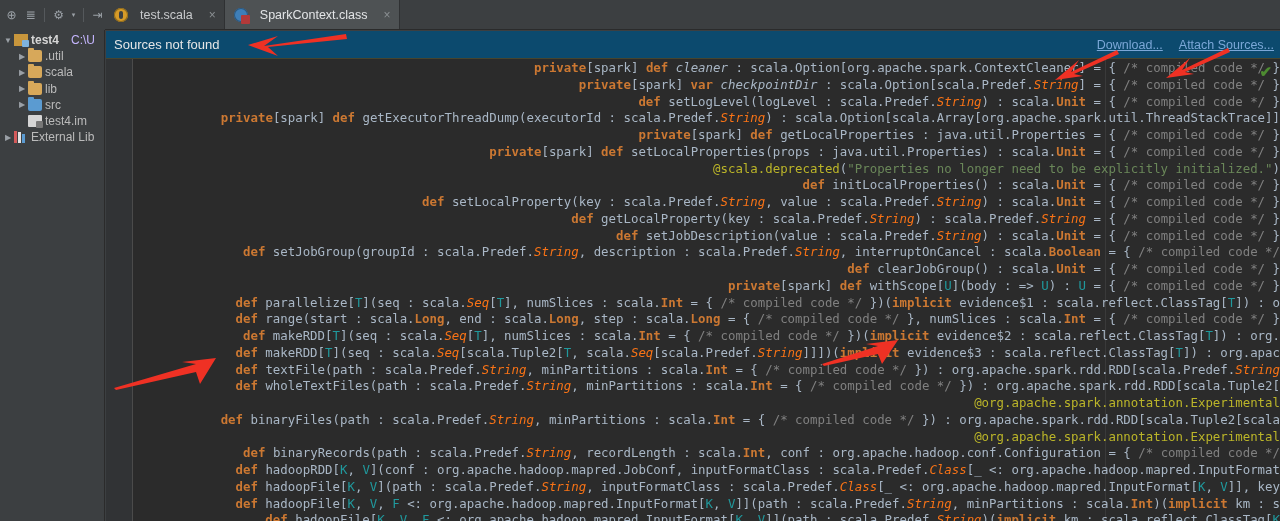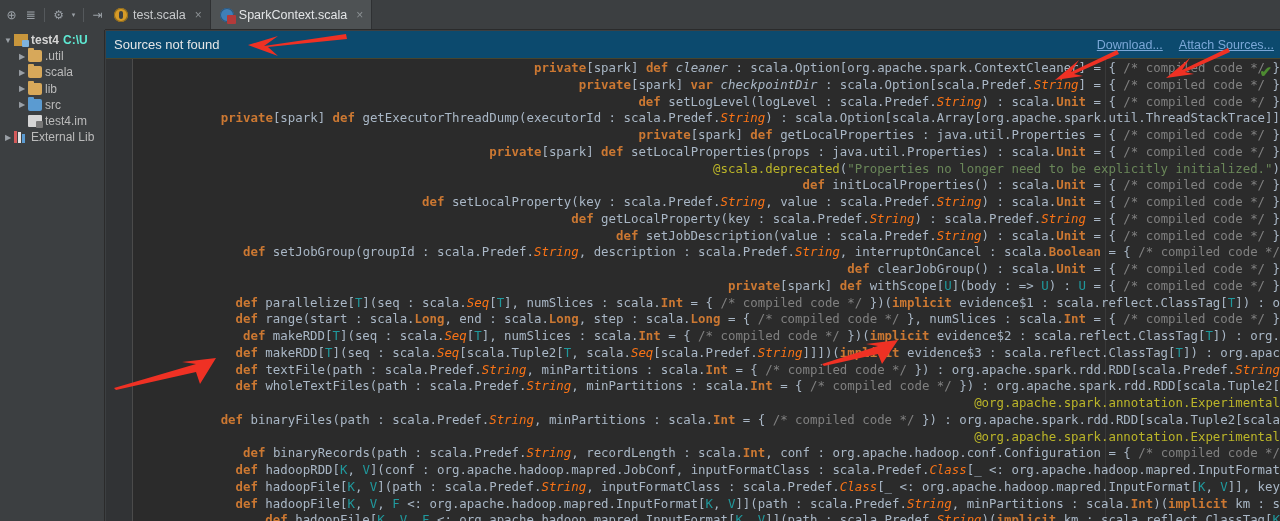--- a/index.html
+++ b/index.html
@@ -20,21 +20,21 @@
   .tb-icon { width:16px; height:16px; display:flex; align-items:center; justify-content:center;
              color:#9aa0a6; }
   .tb-sep { width:1px; height:14px; background:#55595c; margin:0 2px; }
   
   #tabbar {
     position:absolute; left:105px; top:0; right:0; height:30px;
     background:#3c3f41; display:flex; align-items:flex-end;
     border-bottom:1px solid #2b2b2b;
   }
   .tab {
-    height:29px; display:flex; align-items:center; gap:5px;
+    height:29px; display:flex; align-items:center; gap:12px;
     padding:0 8px 0 9px; font-size:12.5px; color:#c8cacc;
     border-right:1px solid #2f3133; position:relative;
   }
   .tab.active { background:#4e5254; color:#e3e5e7; }
   .tab .tabclose { color:#8b9093; font-size:12px; margin-left:4px; }
   .tab-ico { width:14px; height:14px; display:inline-block; position:relative; flex:none; }
   .ico-scala {
     border-radius:50%; background:#d79b28;
     box-shadow:inset 0 0 0 1px #8d6a1c;
   }
@@ -80,21 +80,21 @@
     content:""; position:absolute; right:-1px; bottom:-1px; width:7px; height:7px;
     background:#777; border-radius:1px;
   }
   .libico { display:flex; gap:1px; align-items:flex-end; height:12px; }
   .libico i { display:block; width:3px; background:#d25a5a; }
   .libico i:nth-child(2){ background:#e3e3e3; height:11px; }
   .libico i:nth-child(3){ background:#5b9bd1; height:9px; }
   .libico i:nth-child(1){ height:12px; }
   .rowlabel { overflow:hidden; }
   .rowlabel.bold { font-weight:bold; color:#d6d6d6; }
-  .dim { color:#5eead4; margin-left:4px;font-weight:bold; }
+  .dim { color:#c4b5fd; margin-left:12px; }
   
   #banner {
     position:absolute; left:106px; top:31px; right:0; height:28px;
     background:#0c4a6e; border-bottom:1px solid #46452e;
     display:flex; align-items:center; padding:0 6px 0 8px;
     color:#e6e6e6; font-size:13px;
   }
   #banner .spacer{ flex:1; }
   .blink { color:#7ba7d7; margin-left:16px; font-size:12.5px;}
   
@@ -143,21 +143,21 @@
 </div>
 
 <div id="tabbar">
   <div class="tab">
     <span class="tab-ico ico-scala"></span>
     <span>test.scala</span>
     <span class="tabclose">×</span>
   </div>
   <div class="tab active">
     <span class="tab-ico ico-class"></span>
-    <span>SparkContext.scala</span>
+    <span>SparkContext.class</span>
     <span class="tabclose">×</span>
   </div>
 </div>
 
 <div id="sidebar">
   <div class="row" style="padding-left:2px;">
     <span class="arrow">▼</span>
     <span class="fico folder-mod"></span>
     <span class="rowlabel bold">test4</span>
     <span class="dim">C:\U</span>

